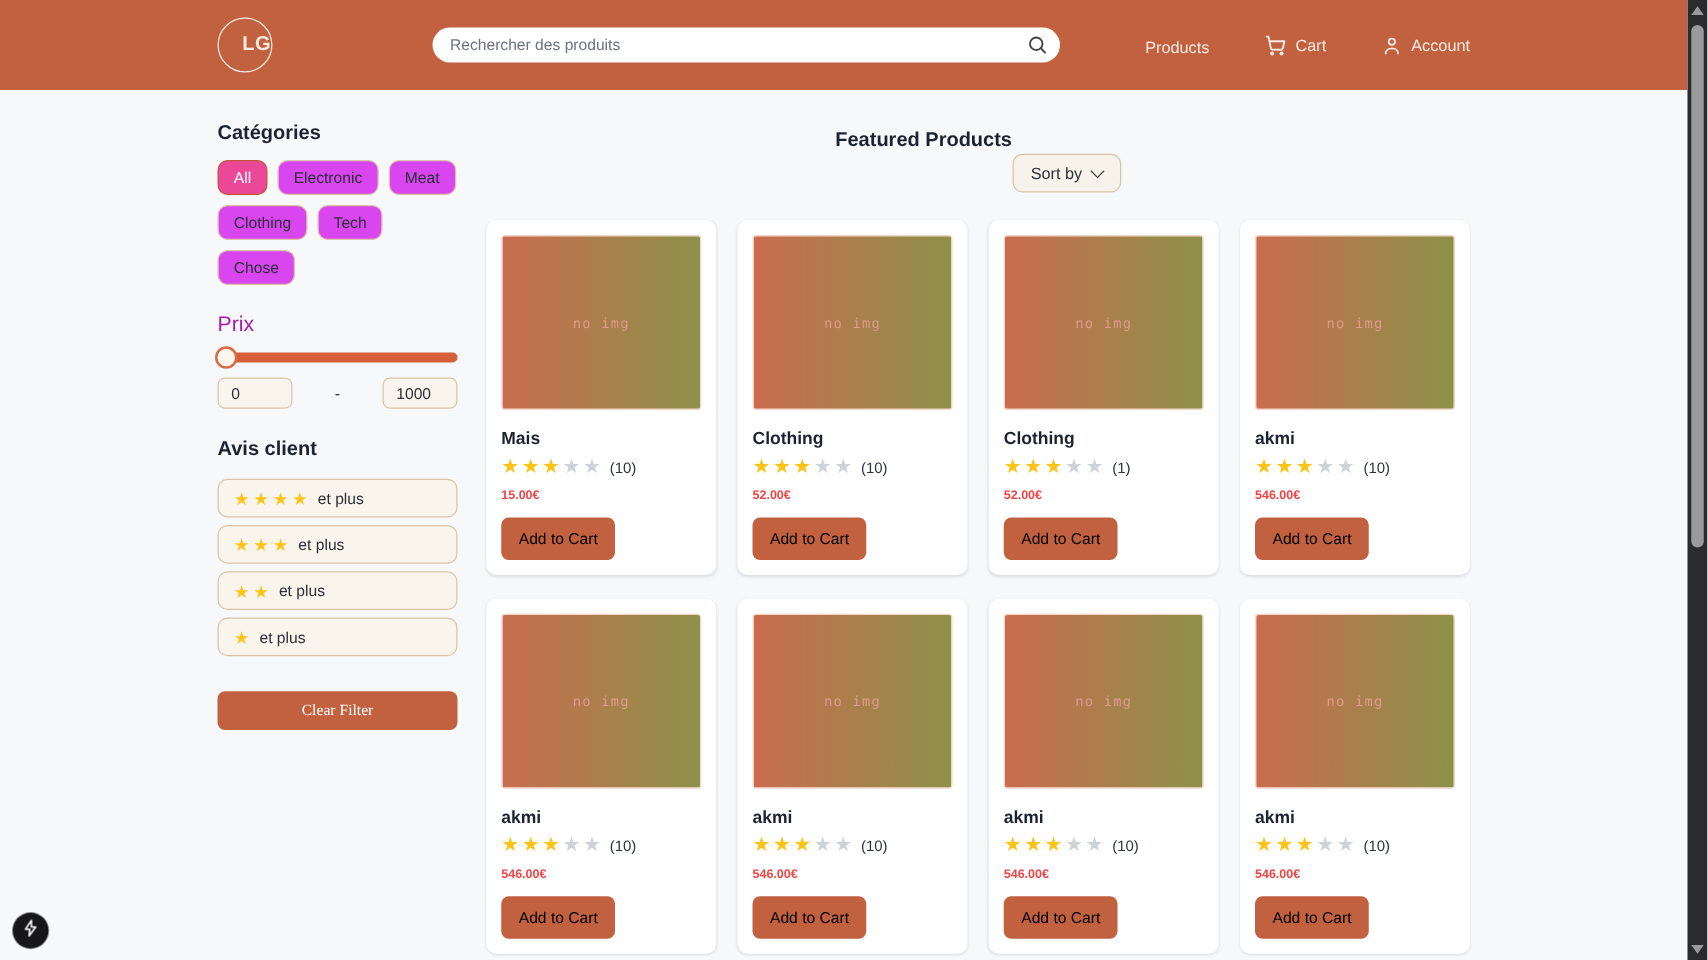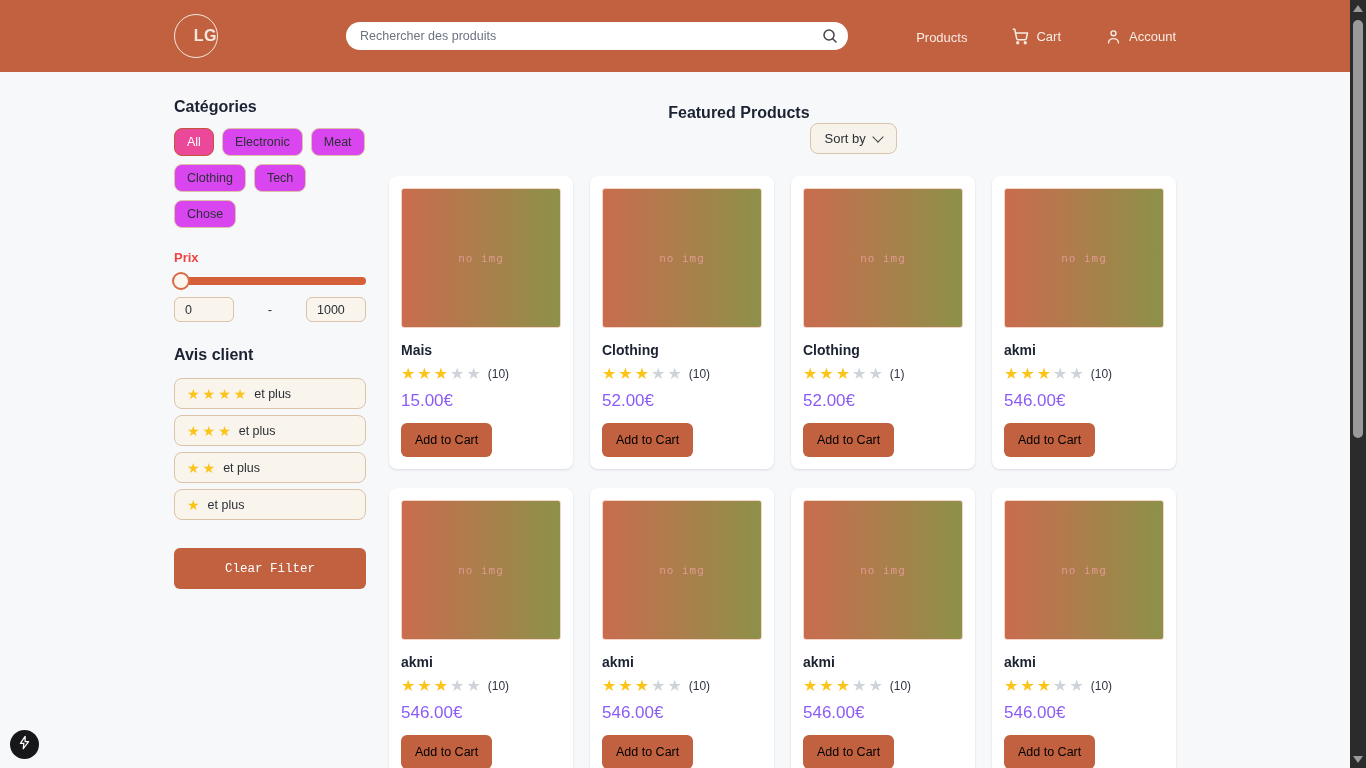--- a/index.html
+++ b/index.html
@@ -48,21 +48,21 @@
   
   .side-title { font-size:16px; font-weight:700; color:#1b2231; margin-bottom:12px; }
   .chips { display:flex; flex-wrap:wrap; gap:8px; margin-bottom:22px; }
   .chip {
     padding:6px 12px; font-size:12.5px; border-radius:8px; cursor:pointer;
     background:#d946ef; border:1px solid #dcc3a8; color:#2b2f38;
   }
   .chip.active { background:#ec4899; border-color:#c2553a; color:#fff; }
 
   .price-block { margin-bottom:24px; }
-  .price-title { font-size:13px; font-weight:700; color:#ef4444; margin-bottom:12px; }
+  .price-title { font-size:17px; font-weight:400; color:#a21caf; margin-bottom:12px; }
   .slider { position:relative; height:8px; background:#d55f38; border-radius:4px; margin-bottom:12px; }
   .slider-thumb {
     position:absolute; left:-2px; top:-5px; width:18px; height:18px; border-radius:50%;
     background:#fdf6ef; border:2px solid #d96a43; cursor:grab;
   }
   .price-row { display:flex; align-items:center; justify-content:space-between; }
   .price-input {
     width:60px; height:25px; border:1px solid #dcc3a8; background:#f9f4ec;
     border-radius:6px; padding:0 10px; font-size:12.5px; color:#2b2f38;
     font-family:"Liberation Sans", sans-serif; outline:none;
@@ -72,23 +72,23 @@
   .reviews-block .side-title { margin-bottom:14px; }
   .review-btn {
     width:100%; height:31px; margin-bottom:6px; border-radius:8px; cursor:pointer;
     background:#f9f4ec; border:1px solid #dcc3a8; display:flex; align-items:center;
     padding:0 12px; gap:3px; font-family:"Liberation Sans", sans-serif;
   }
   .review-btn .star { font-size:14px; line-height:1; color:#fcc419; }
   .review-btn .suffix { font-size:12.5px; color:#2b2f38; margin-left:5px; }
 
   .clear-filter {
-    width:100%; height:41px; margin-top:22px; border:none; border-radius:6px;
+    width:100%; height:31px; margin-top:22px; border:none; border-radius:6px;
     background:#c2613f; color:#fff; font-size:12.5px; cursor:pointer;
-    font-family:Liberation Mono, monospace;
+    font-family:Liberation Serif, serif;
   }
 
   
   .main-head { display:flex; align-items:flex-start; justify-content:center; margin-bottom:22px; }
   .main-title { font-size:16px; font-weight:700; color:#1b2231; padding-top:6px; }
   .sort-btn {
     display:flex; align-items:center; gap:8px; padding:7px 14px; border-radius:8px;
     background:#f7f3ea; border:1px solid #d9c3a9; font-size:13px; color:#2b2f38;
     cursor:pointer; font-family:"Liberation Sans", sans-serif;margin-top:25px;
   }
@@ -106,21 +106,21 @@
     display:flex; align-items:center; justify-content:center;
     border:1px solid #f3d4c7;
   }
   .no-img { font-family:"DejaVu Sans Mono", monospace; font-size:11px; color:#e09a90; letter-spacing:1px; }
   .card-name { font-size:14px; font-weight:700; color:#1b2231; margin-bottom:8px; }
   .card-rating { display:flex; align-items:center; gap:2px; margin-bottom:9px; }
   .card-rating .star { font-size:16px; line-height:1; }
   .star.gold { color:#fcc419; }
   .star.gray { color:#ced3da; }
   .review-count { font-size:12px; color:#2e3442; margin-left:5px; }
-  .card-price { font-size:17px; color:#8b5cf6; margin-bottom:12px; }
+  .card-price { font-size:10px; color:#ef4444; margin-bottom:12px;font-weight:bold; }
   .add-cart-btn {
     border:none; background:#c2613f; color:#000000; font-size:12.5px;
     padding:10px 14px; border-radius:6px; cursor:pointer;
     font-family:"Liberation Sans", sans-serif;
   }
 
   
   .fab {
     position:fixed; left:10px; bottom:9px; width:29px; height:29px; border-radius:50%;
     background:#17171a; display:flex; align-items:center; justify-content:center;

